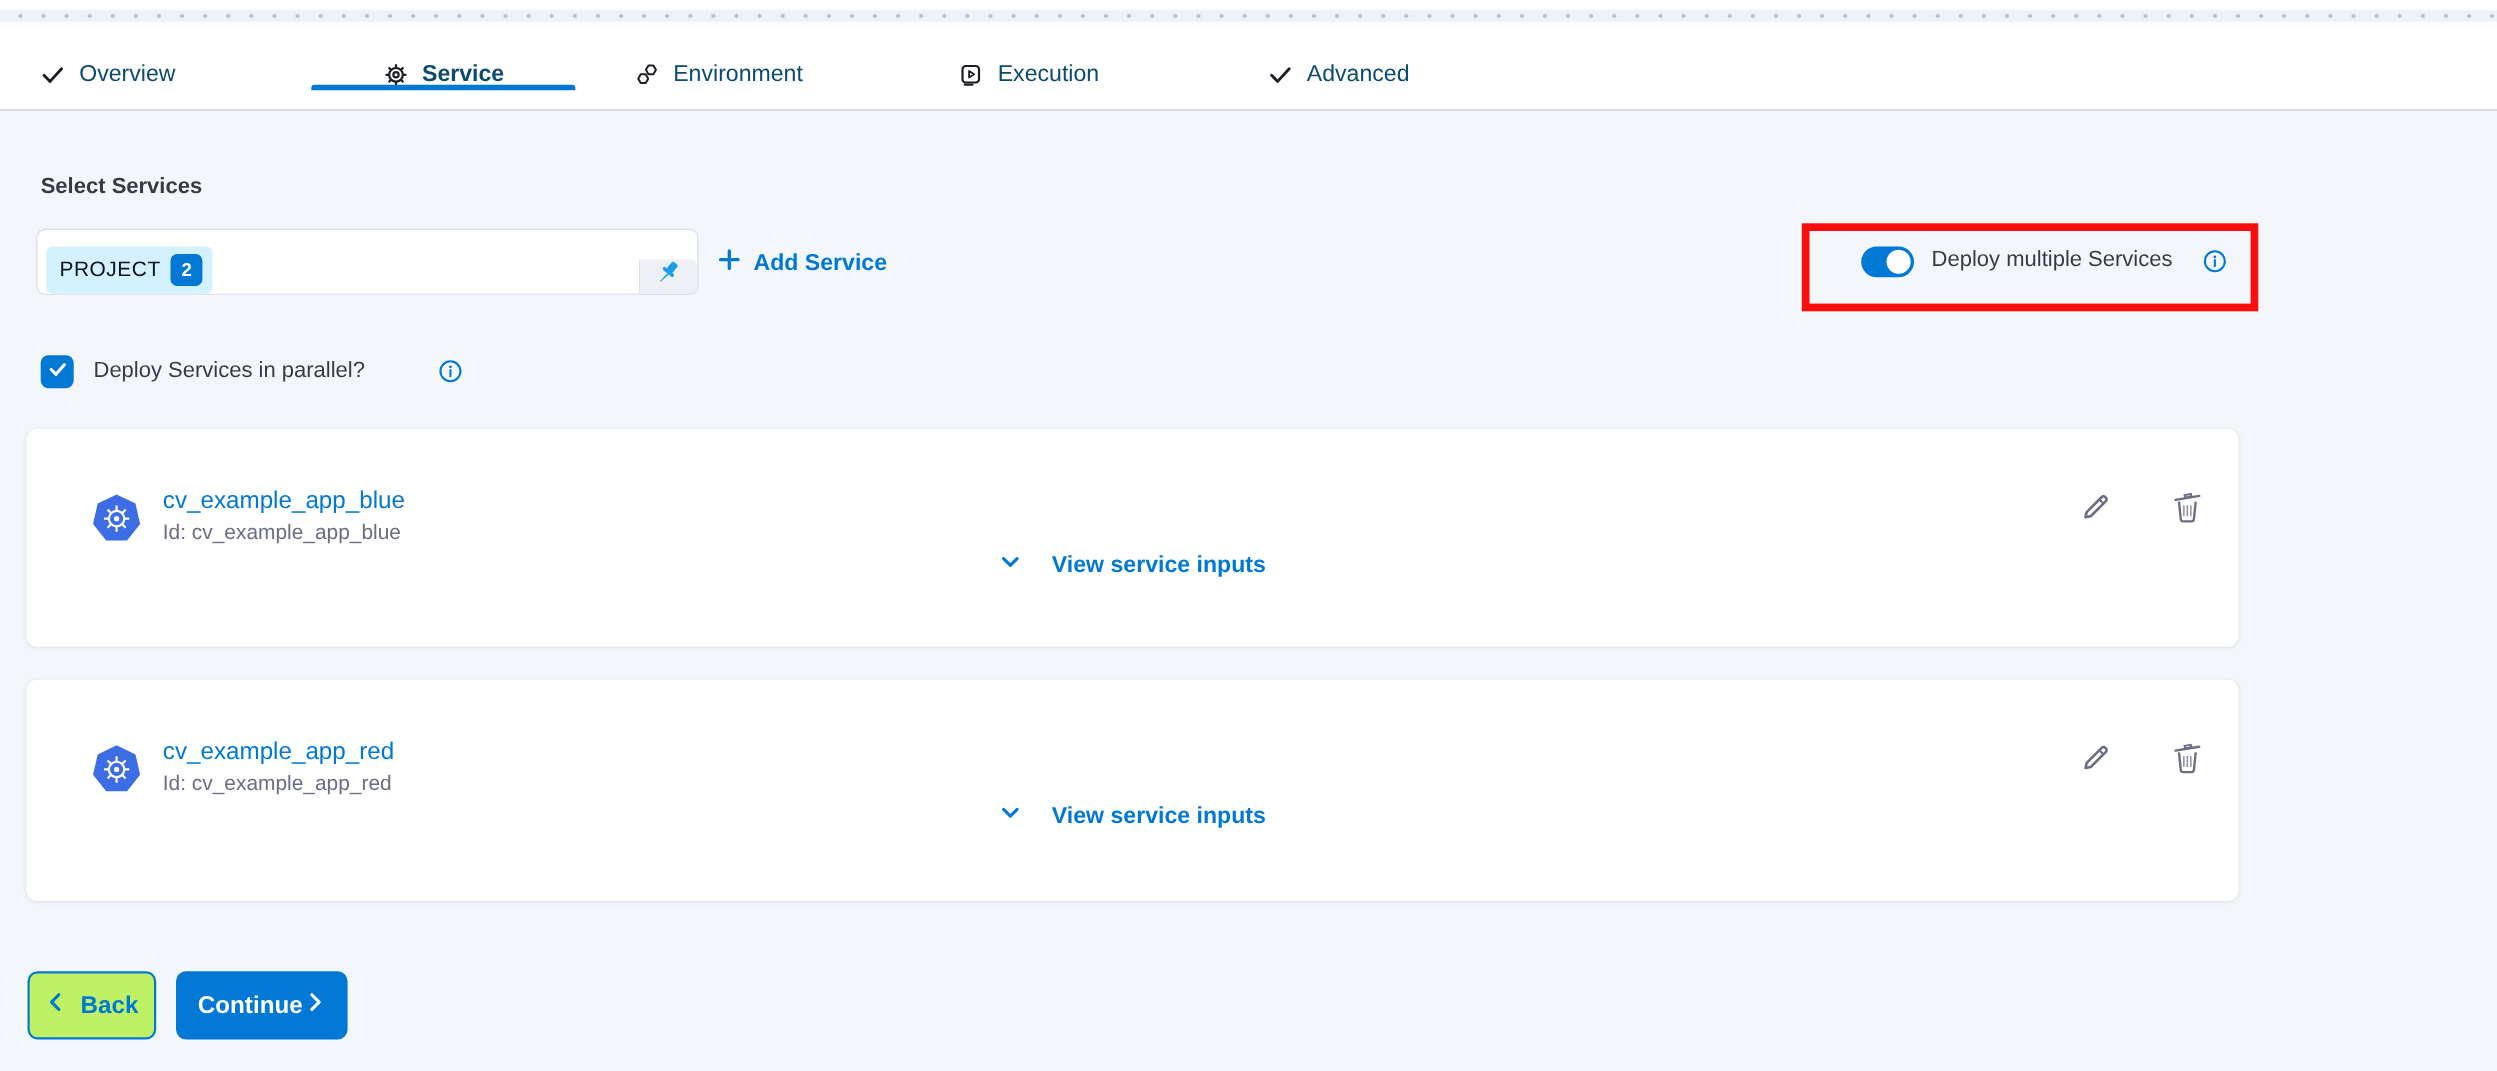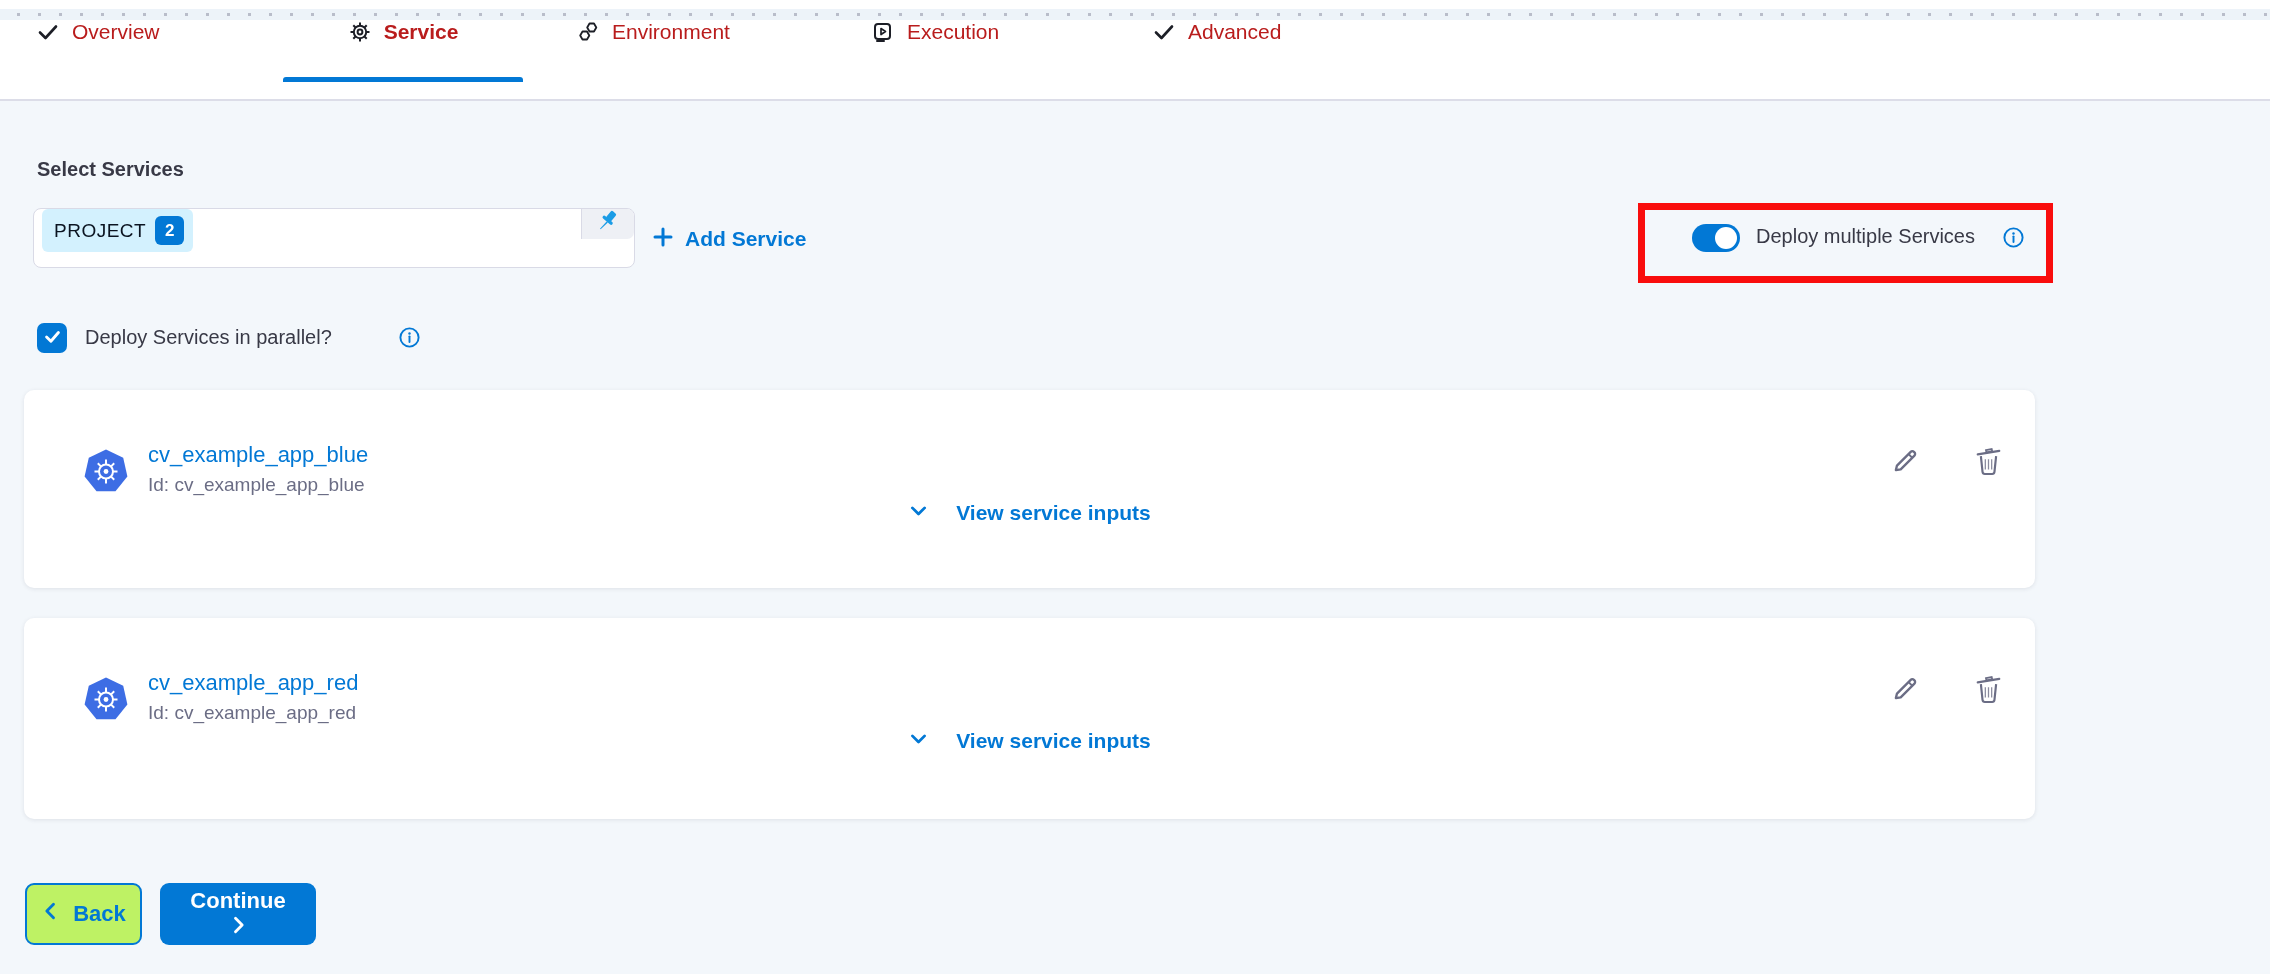--- a/index.html
+++ b/index.html
@@ -7,40 +7,40 @@
   .page{position:relative;width:2270px;height:974px;overflow:hidden;background:#fff;}
 
   
   .top-white{position:absolute;left:0;top:0;width:100%;height:9px;background:#fff;}
   .dotted-strip{position:absolute;left:0;top:9px;width:100%;height:11px;background:#edf3f9;
     background-image:radial-gradient(circle,#b9bdca 1.6px,transparent 1.9px);
     background-size:21px 11px;background-position:8px 50%;background-repeat:repeat-x;}
 
   
   .tabbar{position:absolute;left:0;top:20px;width:100%;height:81px;background:#fff;border-bottom:2px solid #dcdde8;box-sizing:border-box;}
-  .tab{position:absolute;top:0;height:60px;display:flex;align-items:flex-start;gap:12px;font-size:21px;color:#b91c1c;cursor:pointer;}
+  .tab{position:absolute;top:0;height:60px;display:flex;align-items:flex-end;gap:12px;font-size:21px;color:#0c4a6e;cursor:pointer;}
   .tab .ticon{display:flex;align-items:center;}
   .tab-overview{left:36px;}
   .tab-service{left:283px;width:240px;justify-content:center;font-weight:700;}
   .tab-service::after{content:"";position:absolute;left:0;bottom:-2px;width:100%;height:5px;background:#0278d5;border-radius:3px 3px 0 0;}
   .tab-environment{left:576px;}
   .tab-execution{left:871px;}
   .tab-advanced{left:1152px;}
 
   .save-btn{position:absolute;left:1930px;top:37px;width:313px;height:46px;box-sizing:border-box;
     border:2px solid #0278d5;border-radius:8px;background:#fff;color:#0278d5;font-size:21px;font-weight:600;
     display:flex;align-items:center;justify-content:center;gap:11px;cursor:pointer;}
 
   
   .content-bg{position:absolute;left:0;top:101px;width:100%;height:873px;background:#f3f7fb;}
 
   .select-label{position:absolute;left:37px;top:158px;font-size:20px;font-weight:700;color:#383946;}
 
   .select-box{position:absolute;left:33px;top:208px;width:602px;height:60px;box-sizing:border-box;
-    background:#fff;border:1px solid #d9dae6;border-radius:8px;display:flex;align-items:flex-start;cursor:text;}
+    background:#fff;border:1px solid #d9dae6;border-radius:8px;display:flex;align-items:flex-end;cursor:text;}
   .select-main{flex:1;display:flex;align-items:center;padding-left:8px;}
   .chip{display:flex;align-items:center;gap:9px;background:#d3f1fe;border-radius:6px;padding:7px 9px 7px 12px;}
   .chip-text{font-size:19px;color:#0b1421;letter-spacing:.5px;}
   .chip-badge{width:29px;height:29px;border-radius:6px;background:#0278d5;color:#fff;font-size:17px;font-weight:700;display:flex;align-items:center;justify-content:center;}
   .pin-zone{width:52px;background:#eef0f5;border-left:1px solid #d9dae6;border-radius:0 7px 7px 0;display:flex;align-items:center;justify-content:center;cursor:pointer;}
 
   .add-service{position:absolute;left:651px;top:223px;height:32px;display:flex;align-items:center;gap:10px;
     color:#0278d5;font-size:21px;font-weight:700;cursor:pointer;}
 
   .red-annotation{position:absolute;left:1638px;top:203px;width:415px;height:80px;box-sizing:border-box;border:7px solid #f90d0d;pointer-events:none;}
@@ -61,21 +61,21 @@
   .svc-name{position:absolute;left:124px;top:52px;font-size:22px;color:#0278d5;cursor:pointer;}
   .svc-id{position:absolute;left:124px;top:84px;font-size:19px;color:#6b6d85;}
   .view-inputs{position:absolute;left:0;top:110px;width:100%;display:flex;align-items:center;justify-content:center;gap:27px;
     color:#0278d5;font-size:21px;font-weight:700;cursor:pointer;}
   .act-pencil{position:absolute;right:113px;top:54px;cursor:pointer;}
   .act-trash{position:absolute;right:31px;top:54px;cursor:pointer;}
 
   .back-btn{position:absolute;left:25px;top:883px;width:117px;height:62px;box-sizing:border-box;border:2px solid #0278d5;border-radius:9px;
     background:#bef264;color:#0278d5;font-size:22px;font-weight:700;display:flex;align-items:center;justify-content:center;gap:12px;cursor:pointer;}
   .continue-btn{position:absolute;left:160px;top:883px;width:156px;height:62px;box-sizing:border-box;border:none;border-radius:9px;
-    background:#0278d5;color:#fff;font-size:22px;font-weight:700;display:flex;align-items:center;justify-content:center;gap:1px;cursor:pointer;flex-direction:column;}
+    background:#0278d5;color:#fff;font-size:22px;font-weight:700;display:flex;align-items:center;justify-content:center;gap:1px;cursor:pointer;}
 </style>
 </head>
 <body>
 
 <div class="page">
   <div class="top-white"></div>
   <div class="dotted-strip"></div>
 
   <div class="tabbar">
     <div class="tab tab-overview">

